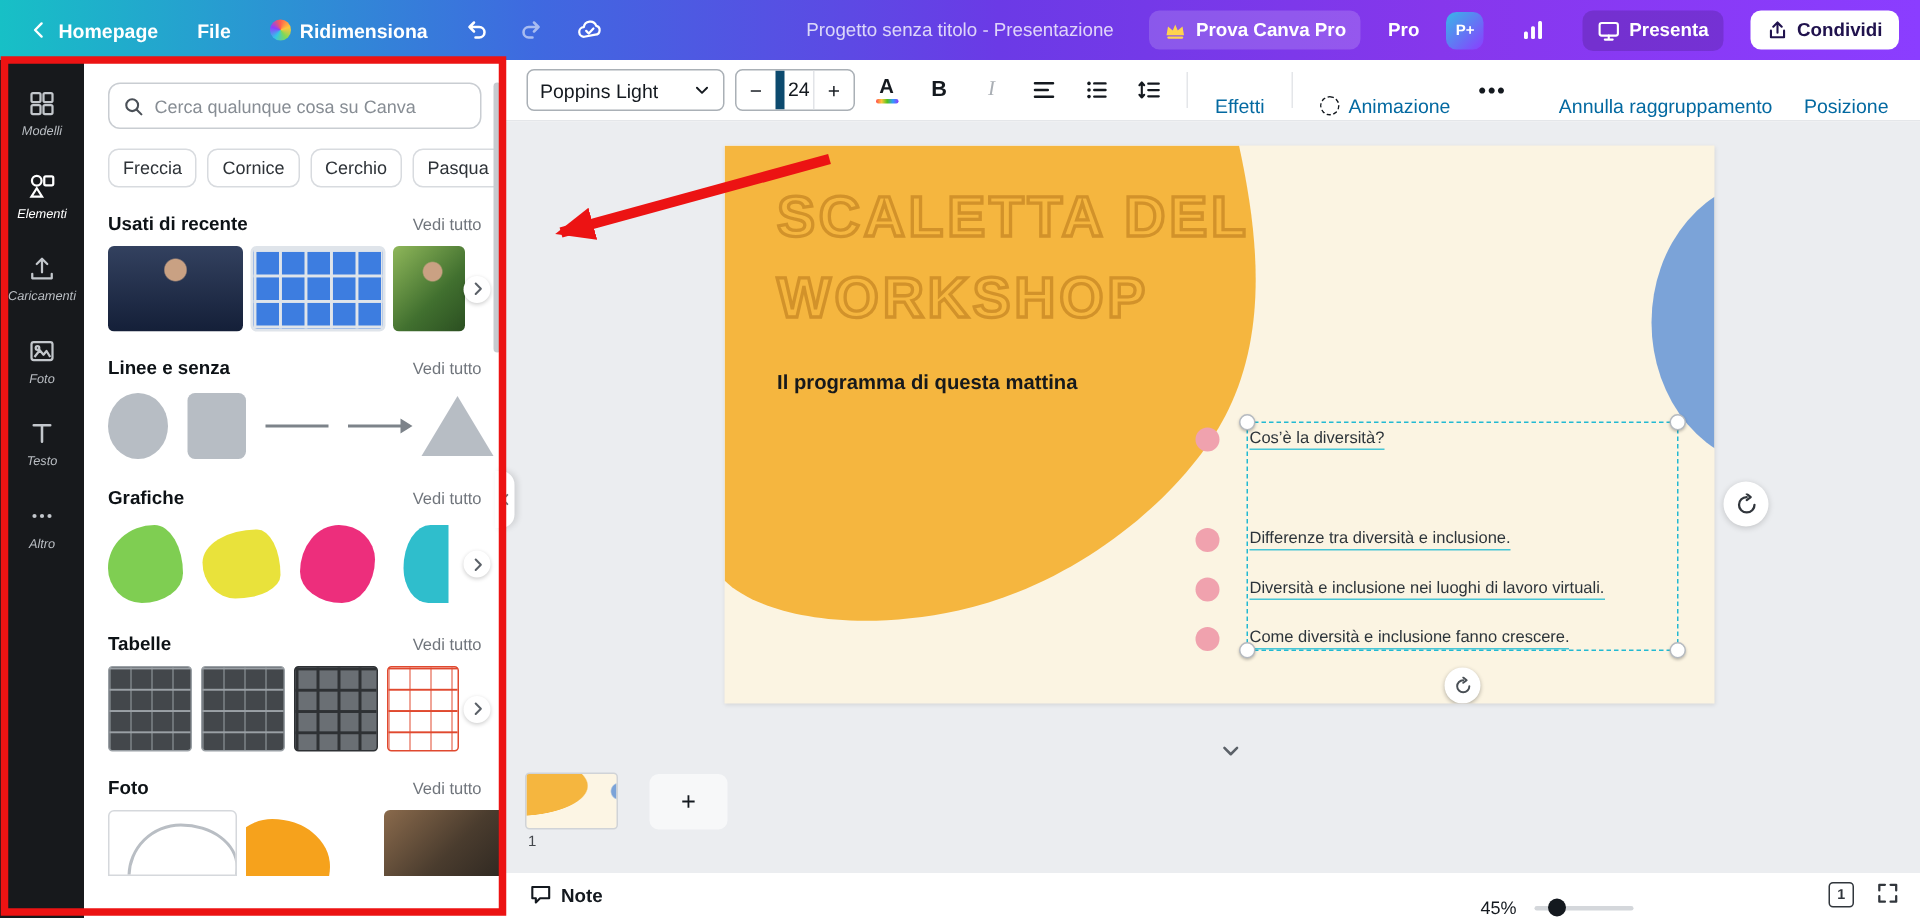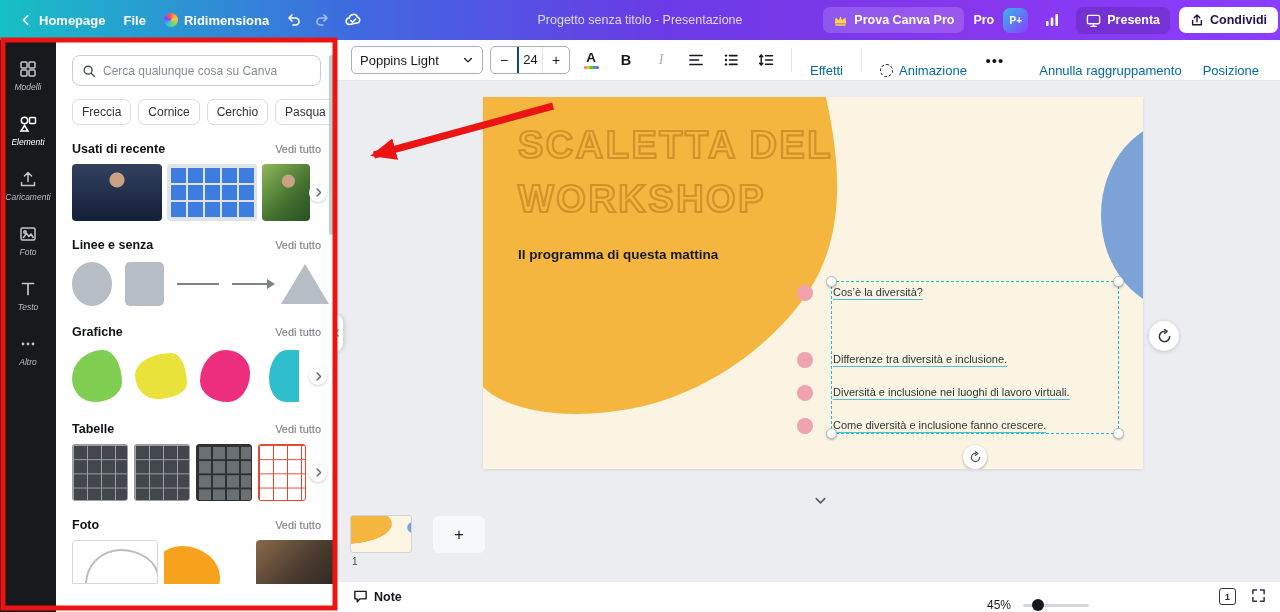--- a/index.html
+++ b/index.html
@@ -4,47 +4,47 @@
 <style>
   * { box-sizing: border-box; margin: 0; padding: 0; }
   html, body { width: 1280px; height: 612px; overflow: hidden; }
   body { position: relative; font-family: "Liberation Sans", sans-serif; background: #fff; }
   button { font-family: inherit; background: none; border: none; cursor: pointer; }
 
   
   .topbar { position: absolute; left: 0; top: 0; width: 1280px; height: 40px;
     background: linear-gradient(90deg,#17c0c6 0%,#3f69e0 28%,#6b3ae6 52%,#8637ec 75%,#8b3dff 100%);
     display: flex; align-items: center; color: #fff; z-index: 3; }
-  .tb-left { display: flex; align-items: center; gap: 0; padding-left: 10px; }
+  .tb-left { display: flex; align-items: center; gap: 8px; padding-left: 10px; }
   .tbtn { display: flex; align-items: center; gap: 6px; color: #fff; font-size: 13px; font-weight: 700; padding: 6px 9px; border-radius: 6px; }
   .icbtn { display: flex; align-items: center; justify-content: center; width: 30px; height: 30px; color: #fff; border-radius: 6px; }
   .icbtn.dim { opacity: .55; }
   .rainbow { width: 14px; height: 14px; border-radius: 50%;
     background: conic-gradient(#ff5f4d,#ffc53d,#7ed957,#33c6e8,#8b3dff,#ff5f4d); display: inline-block; }
   .tb-title { position: absolute; left: 50%; transform: translateX(-50%); color: rgba(255,255,255,.78);
     font-size: 12.5px; white-space: nowrap; }
-  .tb-right { position: absolute; right: 0; top: 0; height: 40px; display: flex; align-items: center; gap: 9px; padding-right: 2px; }
+  .tb-right { position: absolute; right: 0; top: 0; height: 40px; display: flex; align-items: center; gap: 18px; padding-right: 14px; }
   .pill { display: flex; align-items: center; gap: 6px; font-size: 12.5px; font-weight: 700; color: #fff;
     border-radius: 7px; padding: 6px 10px; }
   .pill.trial { background: rgba(255,255,255,.16); }
   .pill.present { background: rgba(0,0,0,.14); }
   .pill.share { background: #fff; color: #20124d; padding: 6px 11px; }
   .pro-label { font-size: 12.5px; font-weight: 700; }
   .avatar { width: 25px; height: 25px; border-radius: 7px; background: linear-gradient(135deg,#37b7e8,#8b3dff);
     color: #fff; font-size: 10px; font-weight: 700; display: flex; align-items: center; justify-content: center; }
 
   
   .toolbar { position: absolute; left: 337px; top: 40px; right: 0; height: 41px; background: #fff;
     border-bottom: 1px solid #e4e6e9; display: flex; align-items: center; padding: 0 14px; gap: 7px;
     color: #14191f; z-index: 2; }
   .font-select { display: flex; align-items: center; justify-content: space-between; width: 132px; height: 28px;
     border: 1px solid #aab0b6; border-radius: 5px; padding: 0 8px; font-size: 13px; color: #14191f; }
   .stepper { display: flex; align-items: center; height: 28px; border: 1px solid #aab0b6; border-radius: 5px; overflow: hidden; }
   .stepper button { width: 26px; height: 100%; font-size: 14px; color: #14191f; }
-  .stepper .szval { width: 26px; text-align: center; font-size: 13px; border-left: 2px solid #0c4a6e; border-right: 1px solid #e2e4e8; line-height: 26px; }
+  .stepper .szval { width: 26px; text-align: center; font-size: 13px; border-left: 6px solid #0c4a6e; border-right: 1px solid #e2e4e8; line-height: 26px; }
   .tool { width: 28px; height: 28px; border-radius: 5px; display: flex; flex-direction: column; align-items: center; justify-content: center; color: #14191f; }
   .tool.bold { font-weight: 700; font-size: 14.5px; }
   .tool.italic { font-style: italic; font-size: 14px; font-family: "Liberation Serif", serif; color: #a9aeb4; }
   .colorA { font-size: 13.5px; font-weight: 700; line-height: 13px; }
   .rainbow-bar { width: 15px; height: 3.5px; border-radius: 2px; margin-top: 2px;
     background: linear-gradient(90deg,#ff4d4d,#ffc53d,#52c41a,#2f9bff,#8b3dff); }
   .vdiv { width: 1px; height: 24px; background: #e4e6e9; margin: 0 4px; }
   .ttext { font-size: 13px; color: #0369a1; padding: 6px 7px; border-radius: 5px; display: flex; align-items: center; gap: 6px; white-space: nowrap; margin-top: 20px; }
   .anim-ic { width: 13px; height: 13px; border-radius: 50%; border: 1.5px dashed #14191f; display: inline-block; }
   .more-dots { font-size: 15px; letter-spacing: 1px; color: #14191f; }

